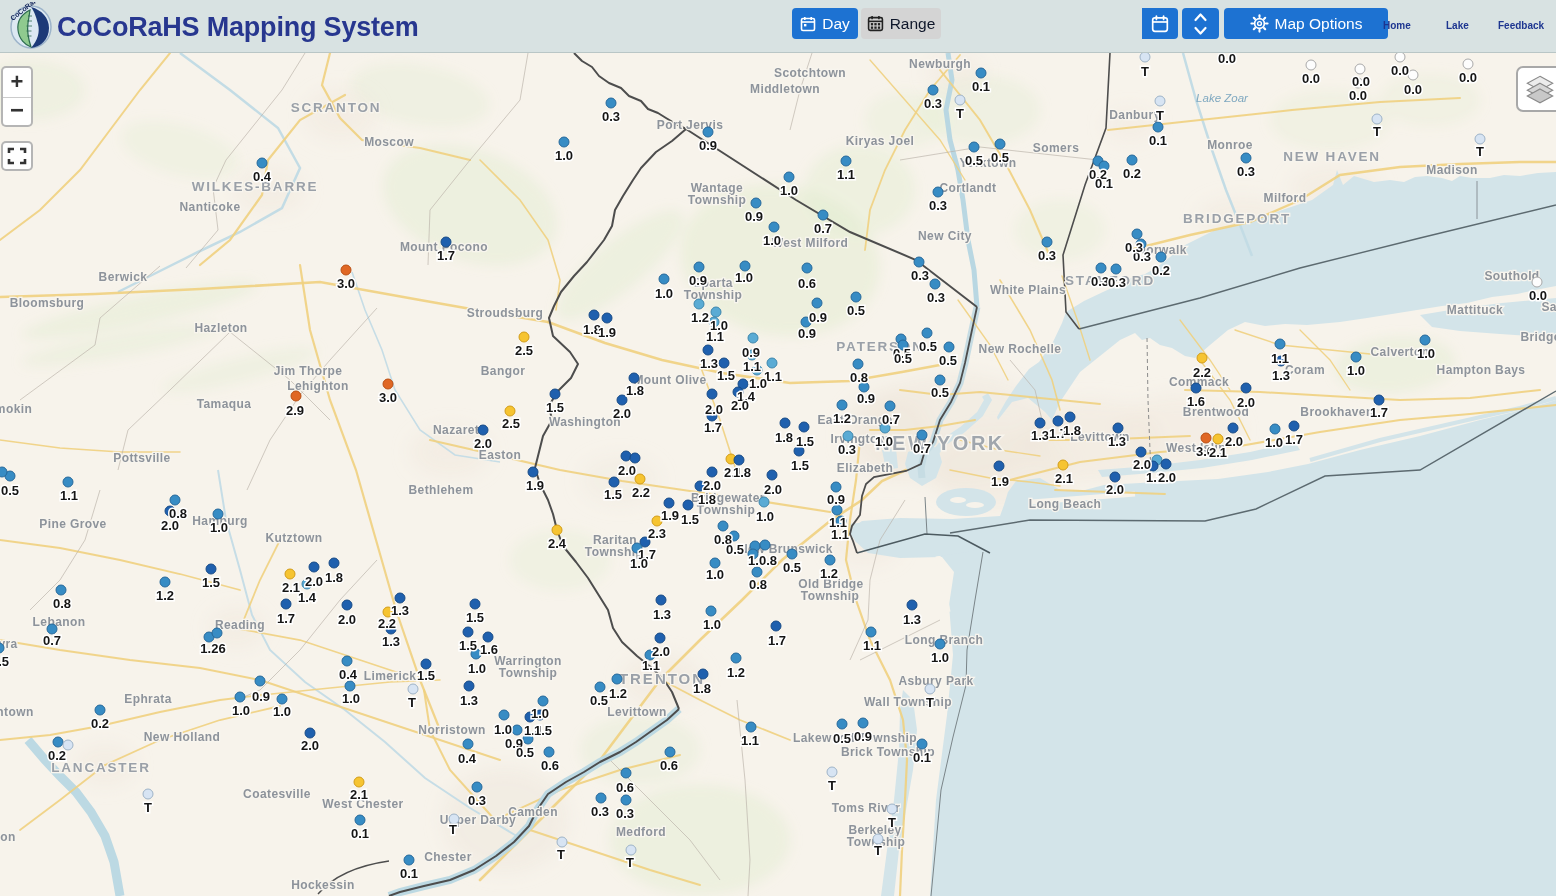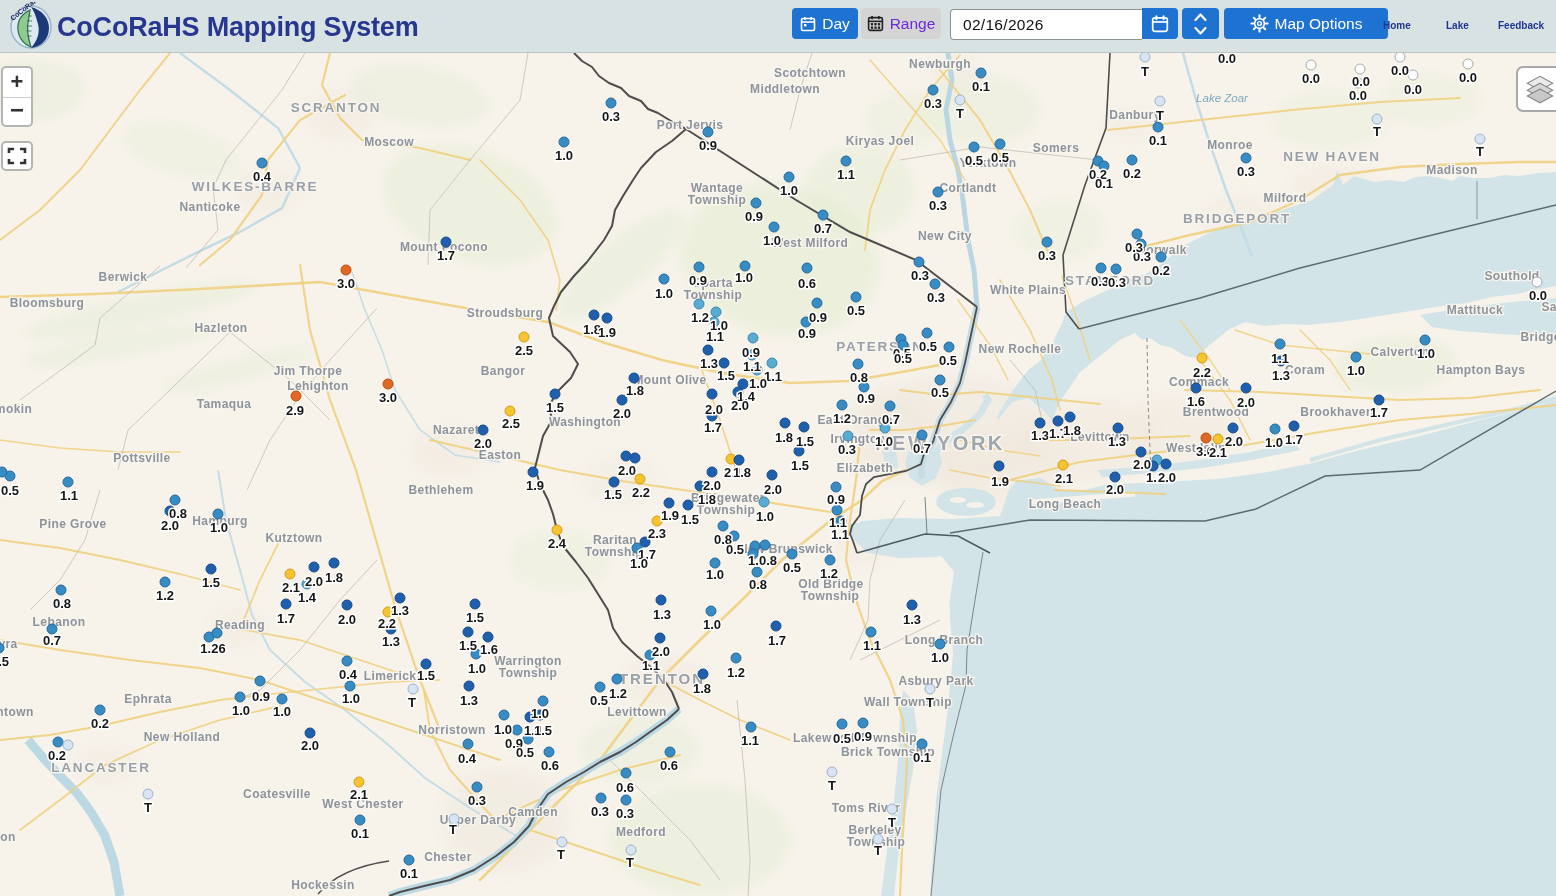--- a/index.html
+++ b/index.html
@@ -1,21 +1,21 @@
 <!DOCTYPE html>
 <html><head><meta charset="utf-8">
 <style>
 *{margin:0;padding:0;box-sizing:border-box}
 html,body{width:1556px;height:896px;overflow:hidden;font-family:"Liberation Sans",sans-serif;background:#f7f3eb}
 .hdr{position:absolute;left:0;top:0;width:1556px;height:53px;background:#d8e2e2;border-bottom:1px solid #b9c6c6;z-index:10}
 .logo{position:absolute;left:8px;top:2px}
 .title{position:absolute;left:57px;top:12px;font-size:27px;font-weight:bold;color:#27378f;letter-spacing:-0.2px}
 .btn{position:absolute;top:8px;height:31px;border-radius:4px;display:flex;align-items:center;justify-content:center;gap:6px;font-size:15.5px}
 .bblue{background:#1d72d2;color:#fff}
-.bgrey{background:#d4d4d4;color:#6d28d9}
+.bgrey{background:#d4d4d4;color:#0f172a}
 .inp{position:absolute;left:950px;top:9px;width:192px;height:31px;background:#fff;border:1px solid #8a9494;border-right:none;border-radius:4px 0 0 4px;font-size:15.5px;color:#101010;display:flex;align-items:center;padding-left:12px;letter-spacing:0.3px}
 .lnk{position:absolute;top:20px;font-size:10px;font-weight:bold;color:#1d3590}
 .map{position:absolute;left:0;top:53px;width:1556px;height:843px}
 .zc{position:absolute;left:1px;top:13px;width:32px;height:61px;background:#fff;border:2px solid rgba(120,120,120,.55);border-radius:5px;z-index:5}
 .zc .p{position:absolute;left:0;top:0;width:100%;height:30px;font-size:22px;font-weight:bold;color:#333;text-align:center;line-height:28px}
 .zc .m{position:absolute;left:0;top:29px;width:100%;height:29px;font-size:24px;font-weight:bold;color:#333;text-align:center;line-height:24px;border-top:1px solid #ccc}
 .fs{position:absolute;left:1px;top:88px;width:32px;height:30px;background:#fff;border:2px solid rgba(120,120,120,.55);border-radius:5px;z-index:5}
 .lay{position:absolute;left:1516px;top:13px;width:48px;height:46px;background:#fff;border:2px solid rgba(110,110,110,.6);border-radius:7px;z-index:5}
 text{font-family:"Liberation Sans",sans-serif}
 .dl{font-size:13px;font-weight:700;fill:#151515;stroke:#ffffff;stroke-width:3px;paint-order:stroke;text-anchor:middle}
@@ -749,21 +749,20 @@
         <line x1="11.2" y1="1" x2="11.2" y2="4" stroke="#222" stroke-width="1.5"></line>
         <rect x="3.6" y="7.6" width="2.2" height="2.2" fill="#222"></rect>
         <rect x="6.9" y="7.6" width="2.2" height="2.2" fill="#222"></rect>
         <rect x="10.2" y="7.6" width="2.2" height="2.2" fill="#222"></rect>
         <rect x="3.6" y="10.8" width="2.2" height="2.2" fill="#222"></rect>
         <rect x="6.9" y="10.8" width="2.2" height="2.2" fill="#222"></rect>
         <rect x="10.2" y="10.8" width="2.2" height="2.2" fill="#222"></rect>
       </svg>
       <span>Range</span>
     </div>
-<div class="inp">02/16/2026</div>
 <div class="btn bblue" style="left:1142px;width:36px;border-radius:0 4px 4px 0">
       <svg width="18" height="18" viewBox="0 0 16 16" fill="none">
         <rect x="1.5" y="2.5" width="13" height="12" rx="2" stroke="#fff" stroke-width="1.5"></rect>
         <line x1="1.5" y1="6.2" x2="14.5" y2="6.2" stroke="#fff" stroke-width="1.5"></line>
         <line x1="4.8" y1="1" x2="4.8" y2="4" stroke="#fff" stroke-width="1.5" stroke-linecap="round"></line>
         <line x1="11.2" y1="1" x2="11.2" y2="4" stroke="#fff" stroke-width="1.5" stroke-linecap="round"></line>
       </svg>
     </div>
 <div class="btn bblue" style="left:1182px;width:37px">
       <svg width="15" height="26" viewBox="0 0 15 26" fill="none">

